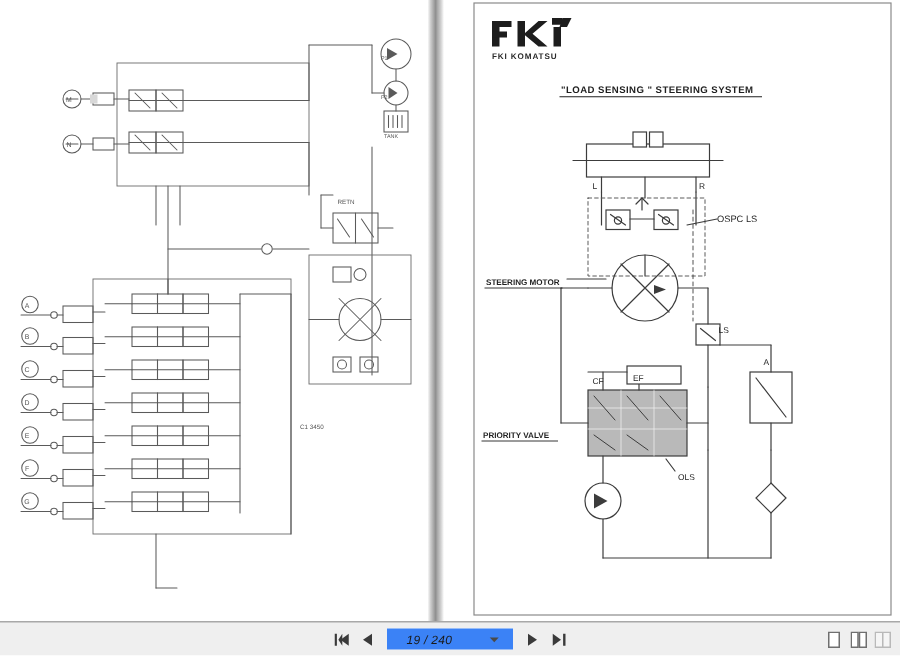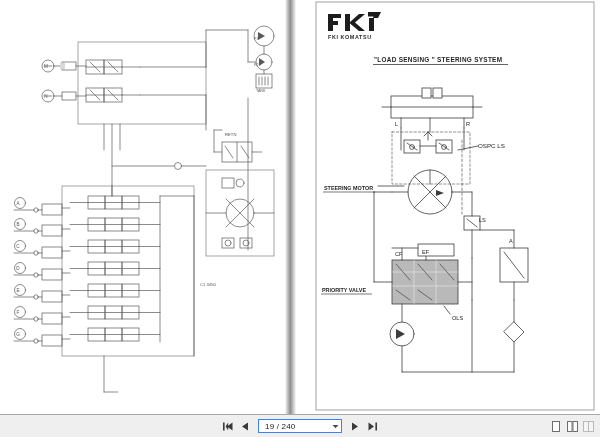--- a/index.html
+++ b/index.html
@@ -71,22 +71,23 @@
     cursor: pointer;
   }
   .tb-btn svg { display:block; }
 
   .pagebox {
     position: relative;
     display: flex; align-items: center;
     width: 84px; height: 14px;
     margin: 0 3px;
     background: #ffffff;
-    border: 1px solid #3b82f6;
+    border: 7px solid #3b82f6;
     box-sizing: border-box;
+    font-style: italic;
   }
   .pagebox .pval {
     flex: 1;
     font-size: 8px;
     color: #1a1a1a;
     padding-left: 6px;
     letter-spacing: 0.2px;
     white-space: nowrap;
     overflow: hidden;
   }

